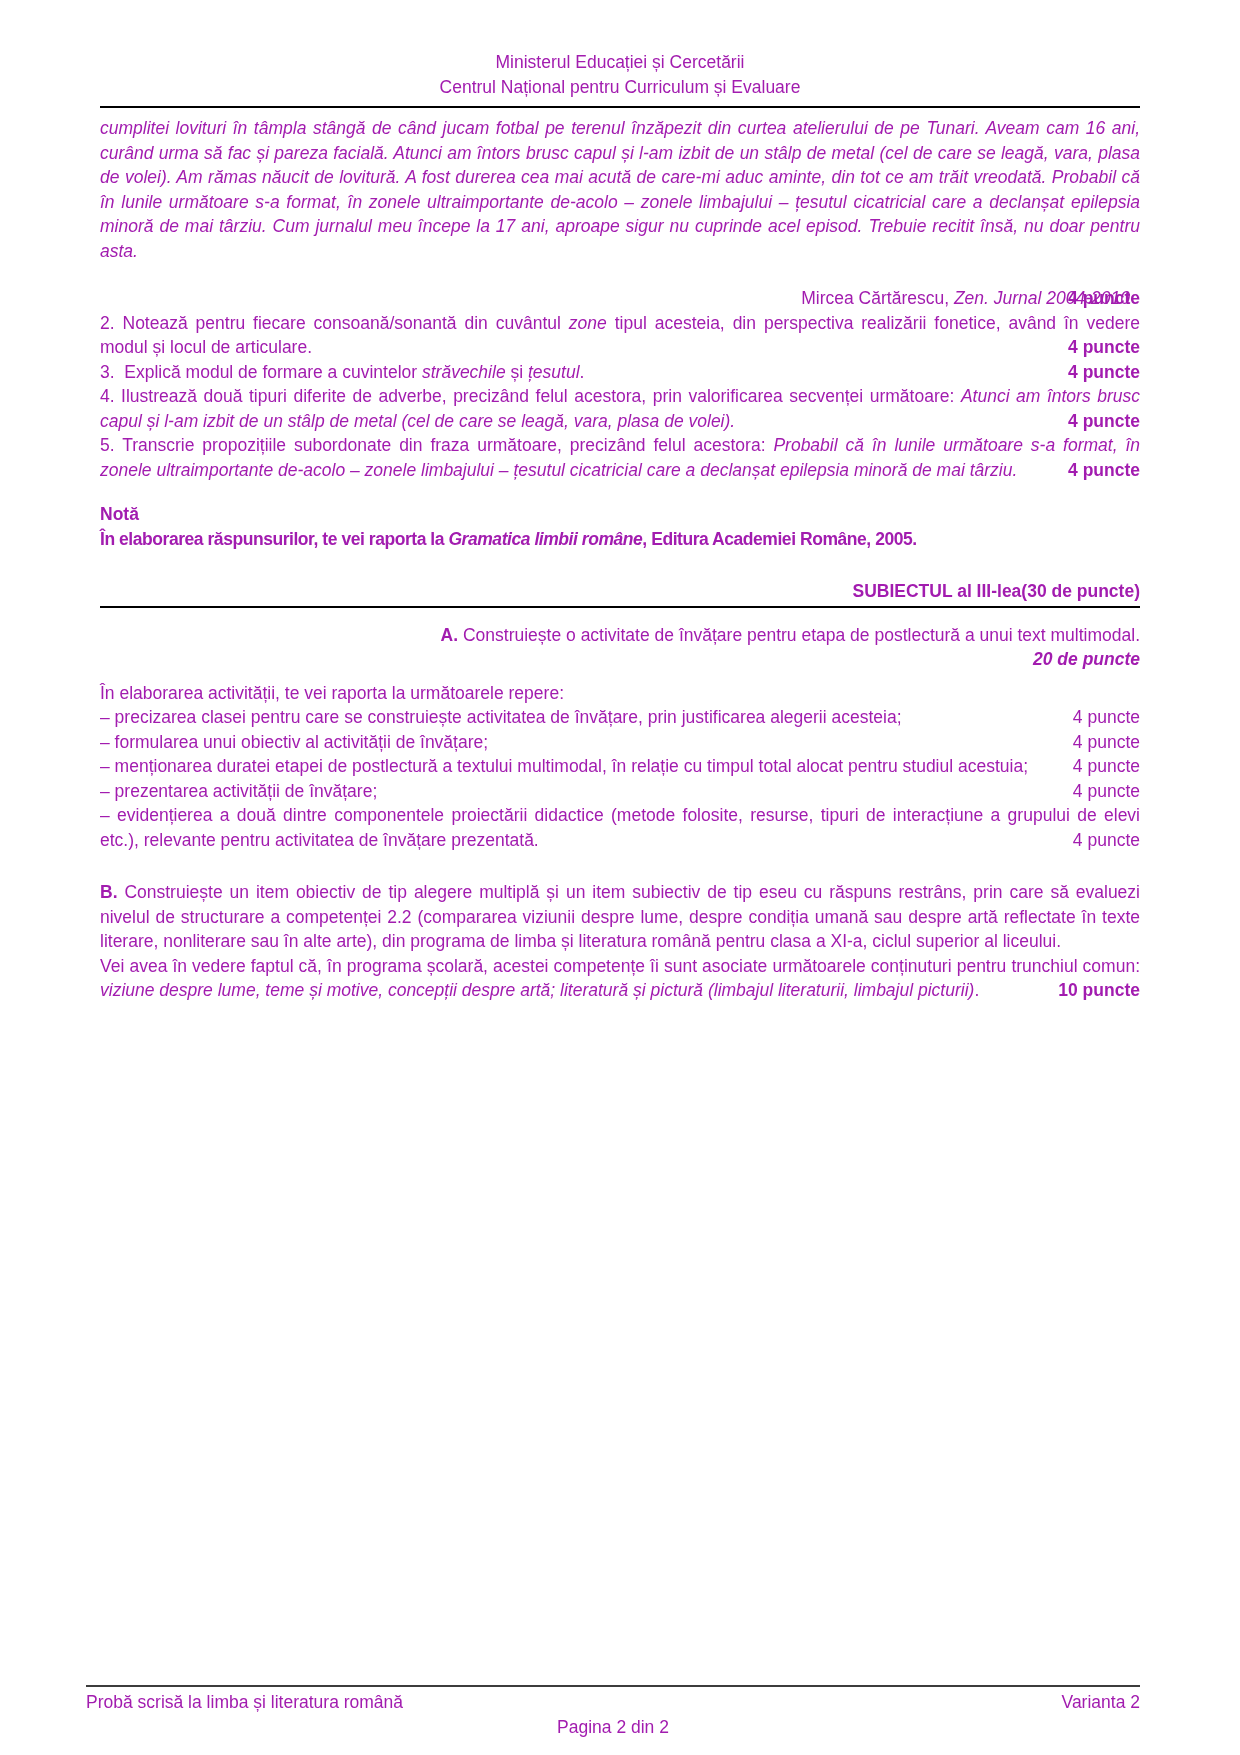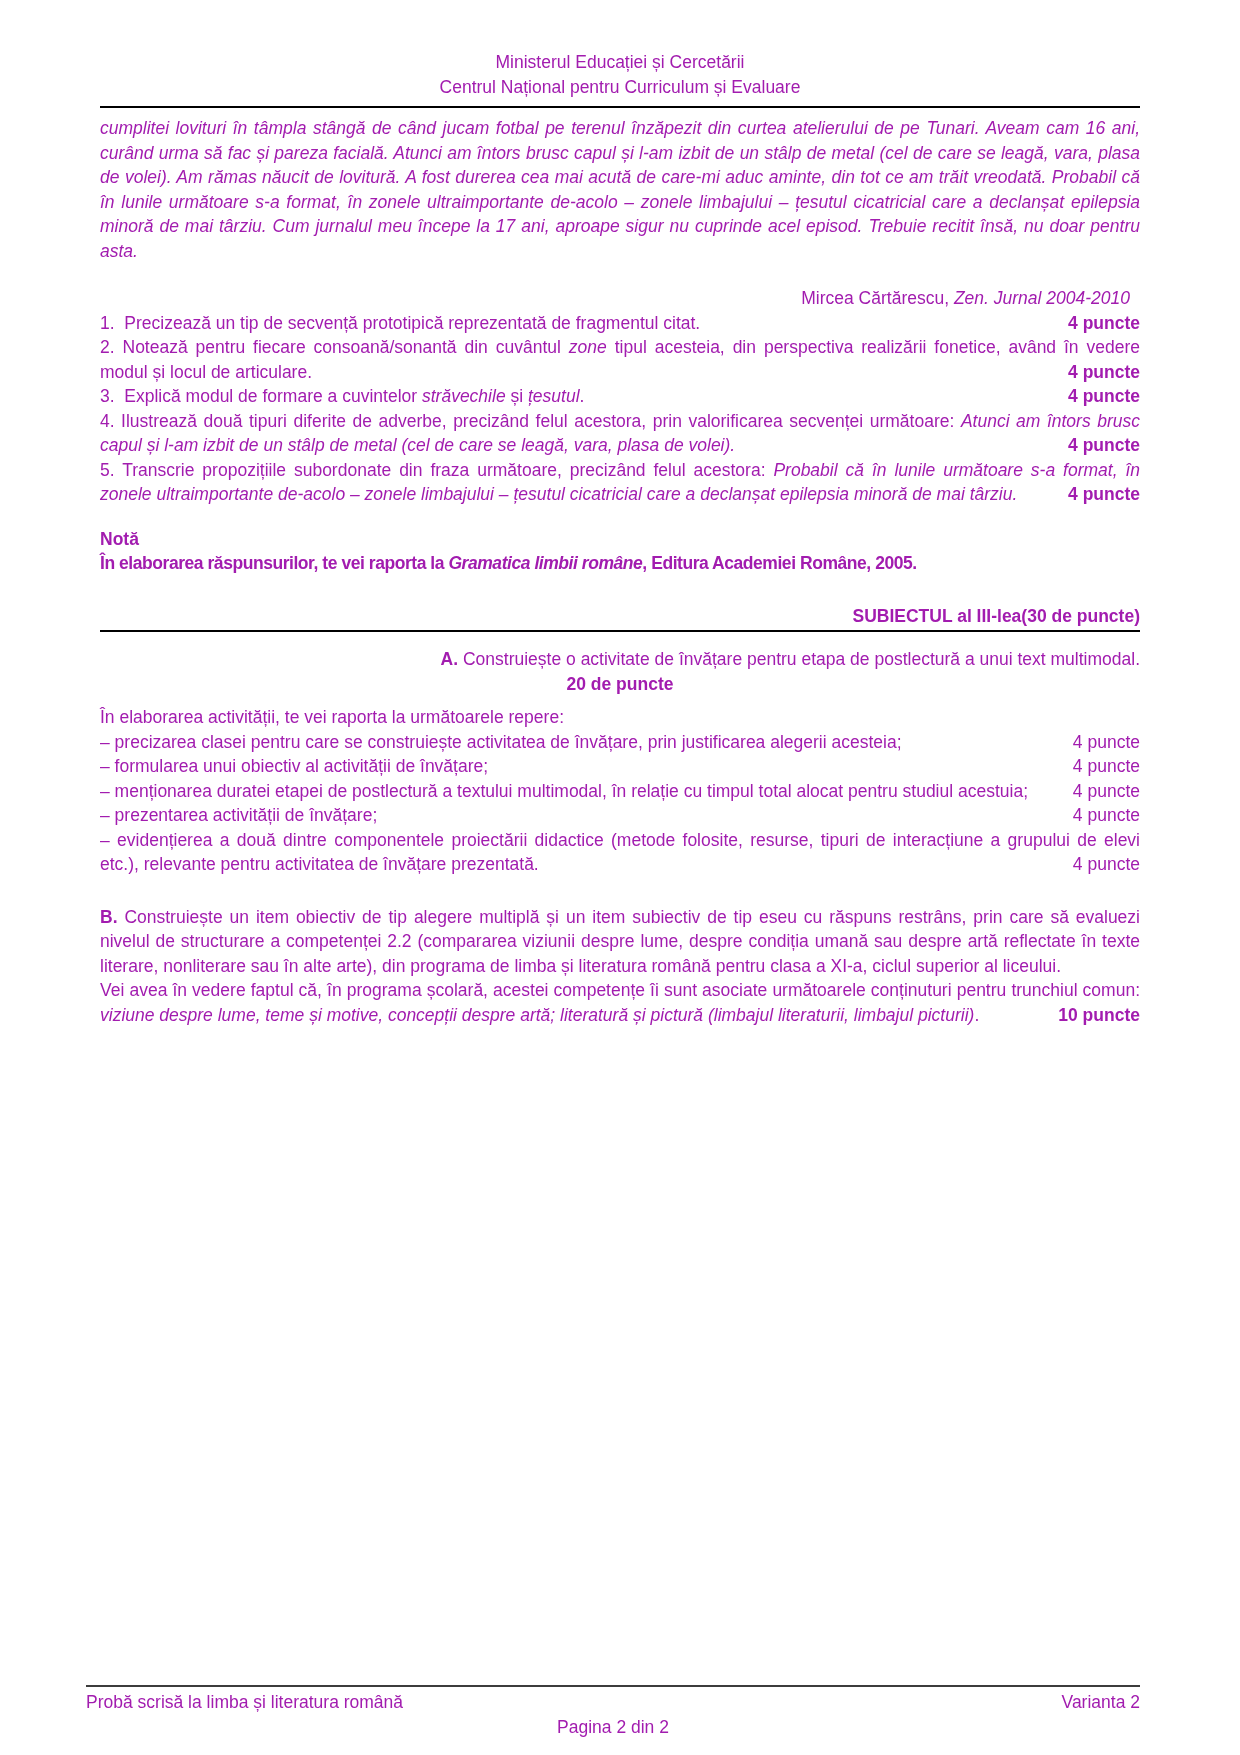--- a/index.html
+++ b/index.html
@@ -47,21 +47,21 @@
   .nota-line { font-weight: bold; letter-spacing: -0.45px; }
   .subject-row {
     margin-top: 28px;
     display: flex;
     justify-content: flex-end;
     font-weight: bold;
     border-bottom: 2.5px solid #000;
     padding-bottom: 2px;
   }
   .a-statement { margin-top: 15px; text-align: right; }
-  .a-points { text-align: center; font-weight: bold; }
+  .a-points { text-align: right; font-weight: bold; font-style: italic; }
   .a-intro { margin-top: 9px; }
   .b-block { margin-top: 28px; }
   .doc-footer {
     position: absolute;
     left: 86px;
     right: 100px;
     bottom: 16px;
     border-top: 2.5px solid #3c3c3c;
     padding-top: 3px;
   }
@@ -81,21 +81,20 @@
       <div>Ministerul Educației și Cercetării</div>
       <div>Centrul Național pentru Curriculum și Evaluare</div>
     </div>
 
     <p class="quote">cumplitei lovituri în tâmpla stângă de când jucam fotbal pe terenul înzăpezit din curtea atelierului de pe Tunari. Aveam cam 16 ani, curând urma să fac și pareza facială. Atunci am întors brusc capul și l-am izbit de un stâlp de metal (cel de care se leagă, vara, plasa de volei). Am rămas năucit de lovitură. A fost durerea cea mai acută de care-mi aduc aminte, din tot ce am trăit vreodată. Probabil că în lunile următoare s-a format, în zonele ultraimportante de-acolo – zonele limbajului – țesutul cicatricial care a declanșat epilepsia minoră de mai târziu. Cum jurnalul meu începe la 17 ani, aproape sigur nu cuprinde acel episod. Trebuie recitit însă, nu doar pentru asta.</p>
 
     <div class="attribution"><span>Mircea Cărtărescu, </span><span class="seg-i">Zen. Jurnal 2004-2010</span></div>
 
 
     <div class="task">
-      <span><span>1.&nbsp; Precizează un tip de secvență prototipică reprezentată de fragmentul citat.</span></span>
       <span class="points points-bold">4 puncte</span>
     </div>
     <div class="task">
       <span><span>2. Notează pentru fiecare consoană/sonantă din cuvântul </span><span class="seg-i">zone</span><span> tipul acesteia, din perspectiva realizării fonetice, având în vedere modul și locul de articulare.</span></span>
       <span class="points points-bold">4 puncte</span>
     </div>
     <div class="task">
       <span><span>3.&nbsp; Explică modul de formare a cuvintelor </span><span class="seg-i">străvechile</span><span> și </span><span class="seg-i">țesutul</span><span>.</span></span>
       <span class="points points-bold">4 puncte</span>
     </div>

